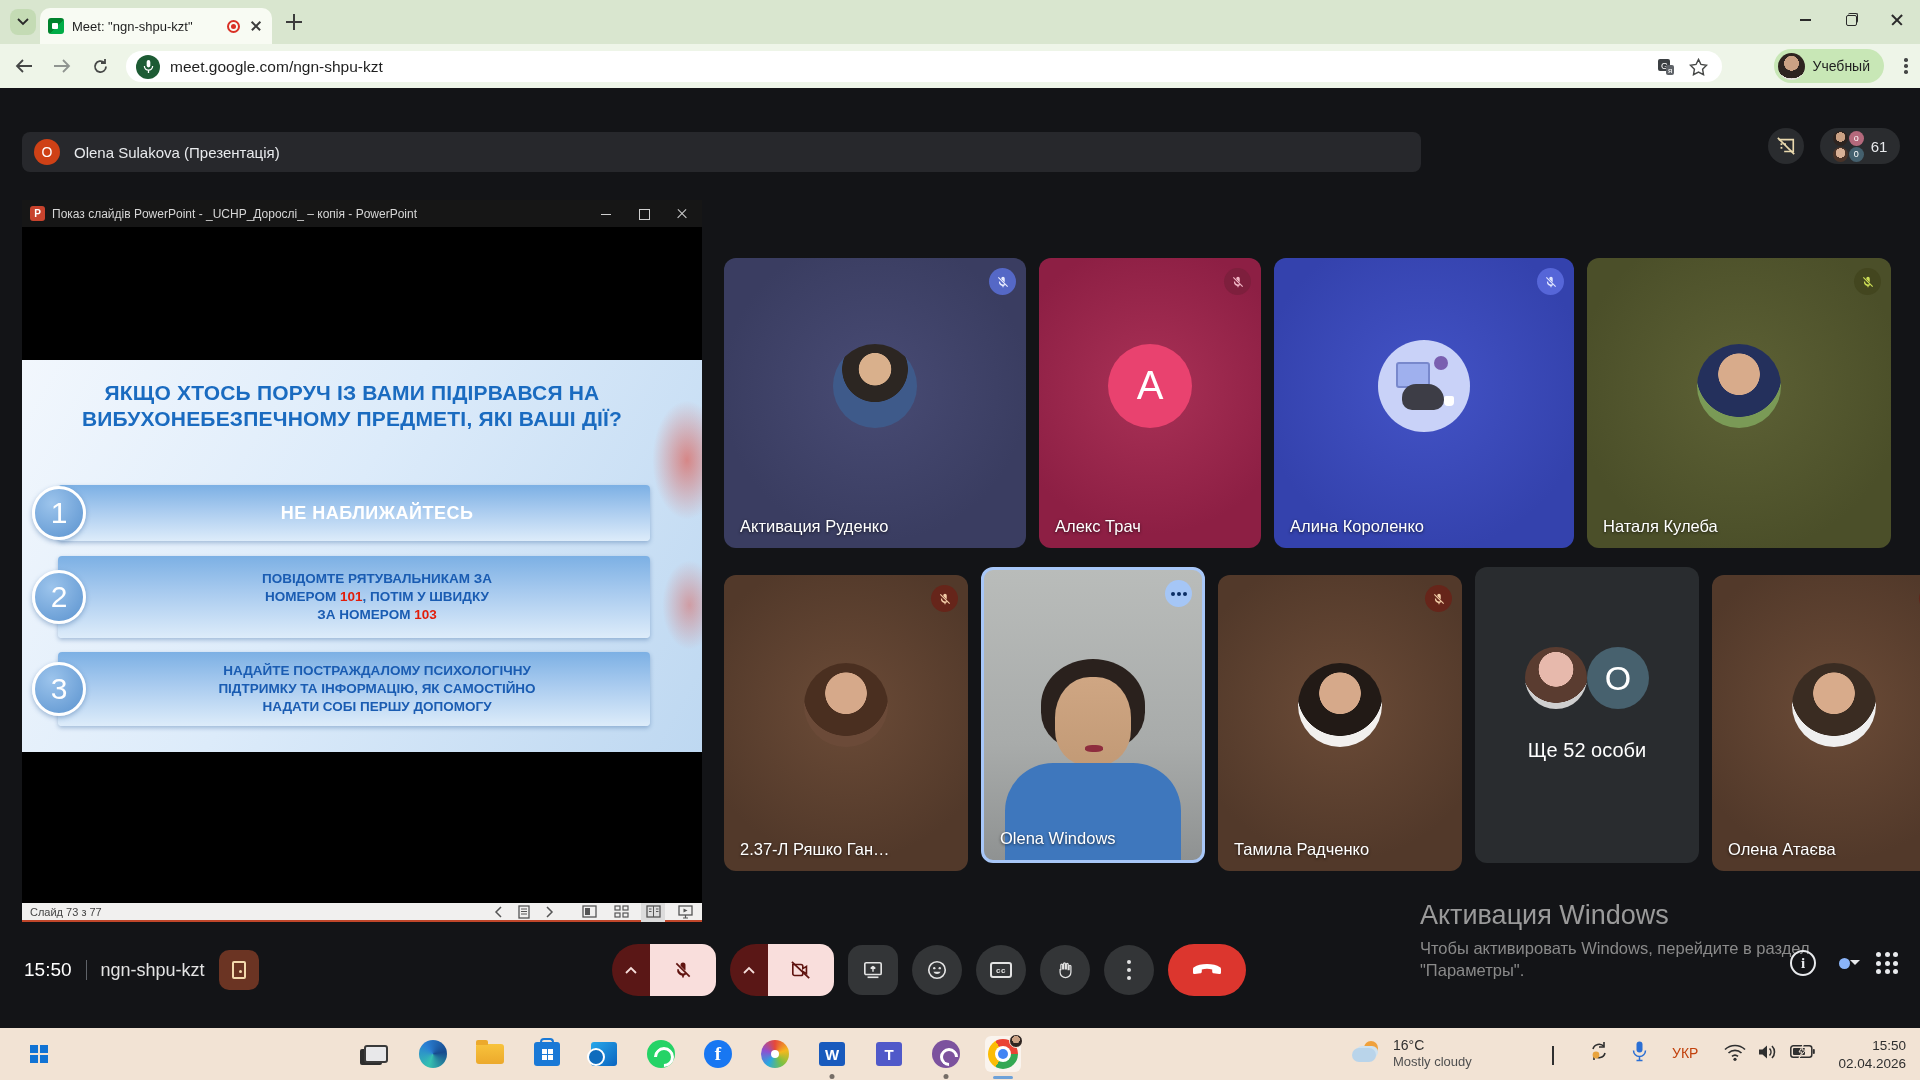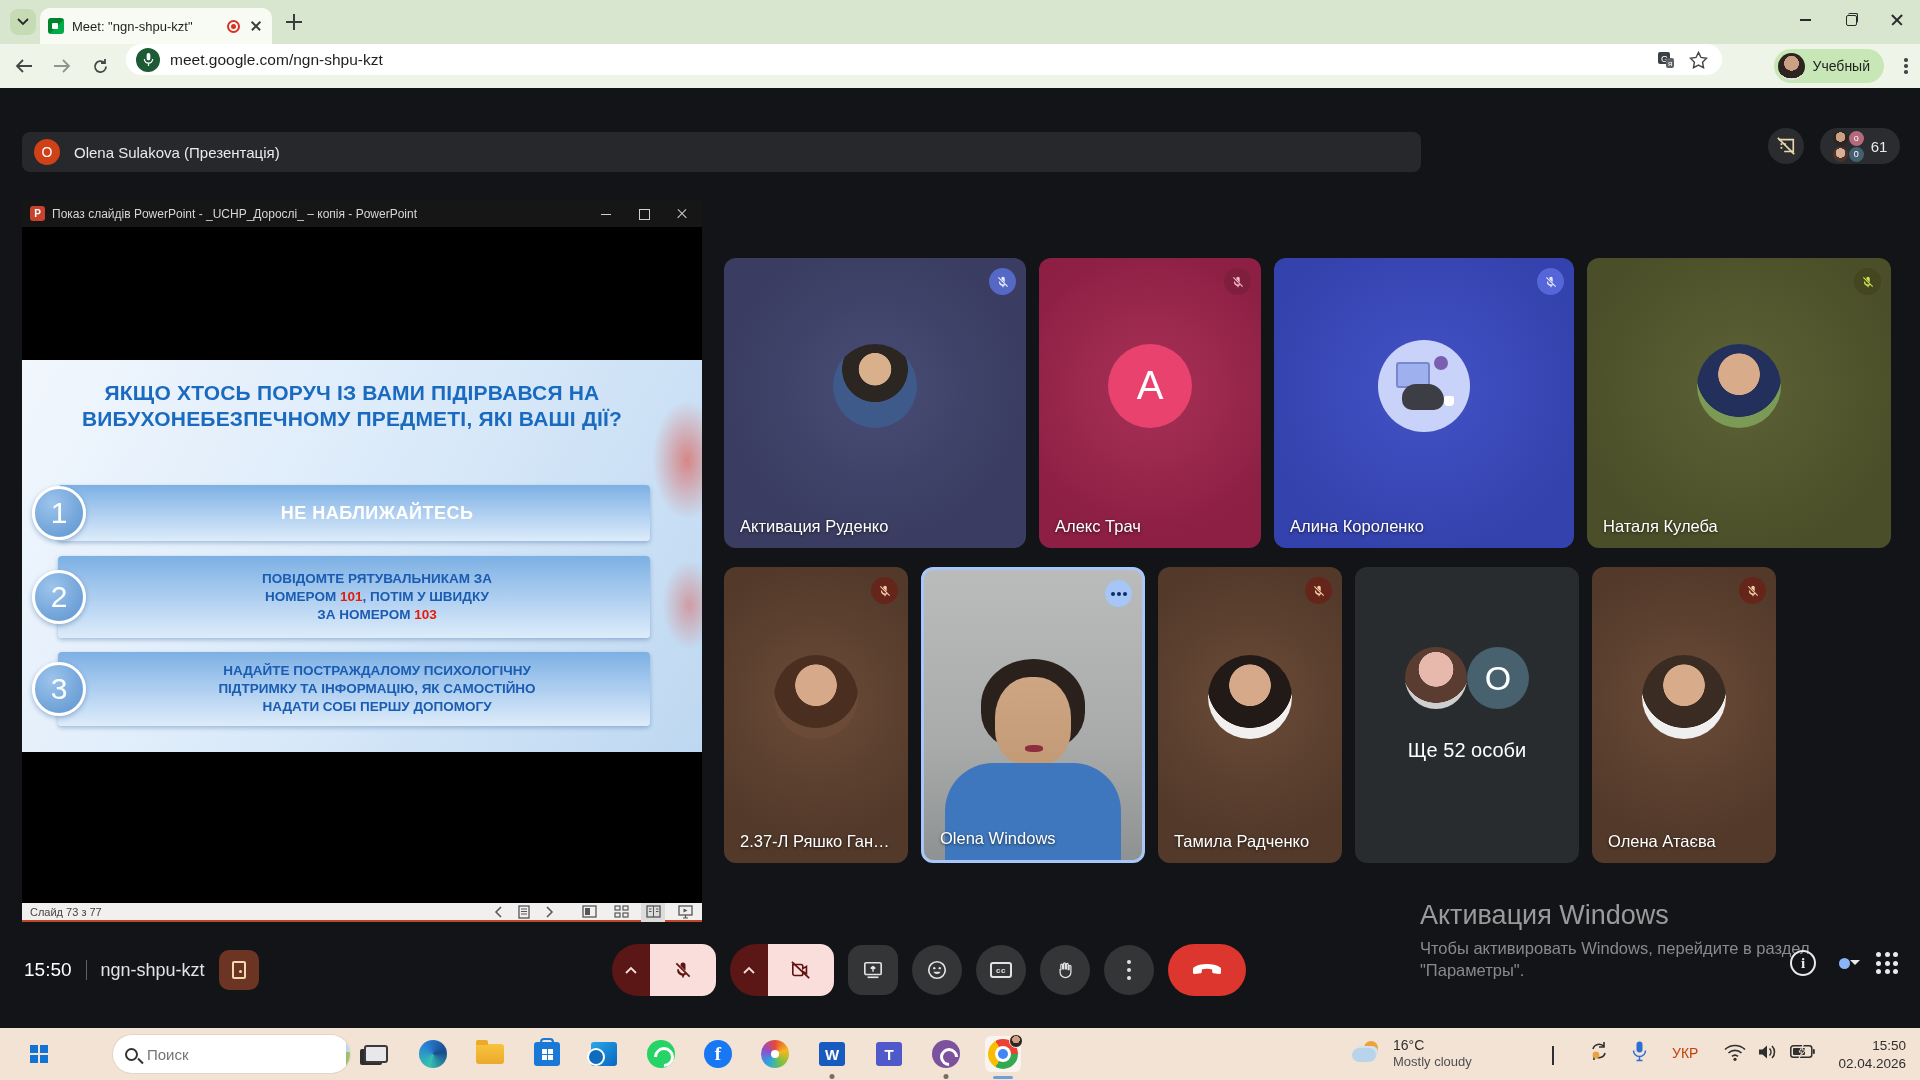--- a/index.html
+++ b/index.html
@@ -25,21 +25,21 @@
   .wc { width:46px; height:40px; display:flex; align-items:center; justify-content:center; position:relative; }
   .wc-min:before { content:""; width:11px; height:1.6px; background:#2a2a2a; }
   .wc-restore:before { content:""; width:9px; height:9px; border:1.4px solid #2a2a2a; border-radius:2px; }
   .wc-restore:after { content:""; position:absolute; width:9px; height:9px; border-top:1.4px solid #2a2a2a; border-right:1.4px solid #2a2a2a; border-radius:2px; transform:translate(2px,-2px); }
   .wc-close { position:relative; }
   .wc-close:before,.wc-close:after { content:""; position:absolute; width:14px; height:1.6px; background:#2a2a2a; left:16px; top:19px; }
   .wc-close:before { transform:rotate(45deg); } .wc-close:after { transform:rotate(-45deg); }
 
   .toolbar { position:absolute; left:0; top:44px; width:1920px; height:44px; background:#eef5e8; display:flex; align-items:center; }
   .nav-ic { width:28px; height:28px; margin-left:10px; display:flex; align-items:center; justify-content:center; color:#454746; }
-  .addressbar { position:absolute; left:126px; top:0; width:1596px; height:31px; background:#fff; border-radius:16px; display:flex; align-items:center; padding:0 10px; }
+  .addressbar { position:absolute; left:126px; top:7px; width:1596px; height:31px; background:#fff; border-radius:16px; display:flex; align-items:center; padding:0 10px; }
   .site-chip { width:24px; height:24px; border-radius:50%; background:#1d5b34; display:flex; align-items:center; justify-content:center; margin-right:10px; flex:none; }
   .url { font-size:15.5px; color:#1f1f1f; flex:1; }
   .ab-right { display:flex; align-items:center; gap:14px; margin-right:4px; }
   .profile-chip { position:absolute; right:36px; top:5px; height:34px; background:#c8e7b6; border-radius:17px; display:flex; align-items:center; padding:3px 14px 3px 4px; gap:8px; }
   .profile-av { width:27px; height:27px; border-radius:50%; background:radial-gradient(circle at 50% 38%, #caa184 0 34%, #2e2420 35% 70%, #e8e4de 71%); }
   .profile-name { font-size:14px; color:#1f1f1f; }
   .kebab { position:absolute; right:12px; top:14px; width:4px; height:16px; }
   .kebab i, .kebab i:before, .kebab i:after { content:""; display:block; width:3.5px; height:3.5px; border-radius:50%; background:#454746; }
   .kebab i { position:relative; top:0; } .kebab i:before { position:absolute; top:6px; } .kebab i:after { position:absolute; top:12px; }
 
@@ -91,21 +91,21 @@
 
   
   .row { position:absolute; display:flex; gap:13px; }
   .row1 { left:724px; top:170px; height:290px; }
   .row2 { left:724px; top:479px; height:296px; }
   .tile { position:relative; border-radius:12px; overflow:hidden; height:100%; }
   .t-rudenko { width:302px; background:radial-gradient(circle at 50% 45%, #484b74 0%, #3a3d61 70%); }
   .t-trach   { width:222px; background:radial-gradient(circle at 50% 45%, #a93156 0%, #8d1f44 75%); }
   .t-kuleba  { width:304px; background:radial-gradient(circle at 50% 45%, #5d6135 0%, #4b4f29 75%); }
   .t-korolenko { width:300px; background:radial-gradient(circle at 50% 45%, #4353c6 0%, #3442ad 75%); }
-  .t-brown   { width:184px; background:radial-gradient(circle at 50% 45%, #6b4b37 0%, #52392a 75%); }
+  .t-brown   { width:244px; background:radial-gradient(circle at 50% 45%, #6b4b37 0%, #52392a 75%);margin-top:8px; }
   .t-video   { width:224px; border:3px solid #a8c7f8; background:linear-gradient(180deg,#b9bcba 0%,#a8abaa 60%,#8f9292 100%); }
   .t-more    { width:224px; background:#292c2f; }
   .tile-name { position:absolute; left:16px; bottom:12px; color:#fff; font-size:16.5px; font-weight:500; text-shadow:0 1px 3px rgba(0,0,0,.65); white-space:nowrap; }
   .badge { position:absolute; top:10px; right:10px; width:27px; height:27px; border-radius:50%; display:flex; align-items:center; justify-content:center; }
   .b-indigo { background:#5568c6; color:#e8ecff; }
   .b-crimson { background:#7e1f3d; color:#f2b7c6; }
   .b-olive { background:#43461f; color:#cdde56; }
   .b-blue { background:#5666d8; color:#dfe5ff; }
   .b-maroon { background:#66251a; color:#f2cba6; }
   .b-kebab { background:#a5c6f6; }
@@ -601,25 +601,20 @@
     </div>
   </div>
 
   <div class="taskbar">
     <span class="start">
         <span></span>
         <span></span>
         <span></span>
         <span></span>
       </span>
-    <div class="search-pill">
-      <span class="mag"></span>
-      <input class="search-input" placeholder="Поиск" style="">
-      <span class="search-img"></span>
-    </div>
     <div class="tb-icons">
       <span class="tbi">
           <span class="i-taskview"></span>
         </span>
       <span class="tbi">
           <span class="i-edge"></span>
         </span>
       <span class="tbi">
           <span class="i-folder"></span>
         </span>

